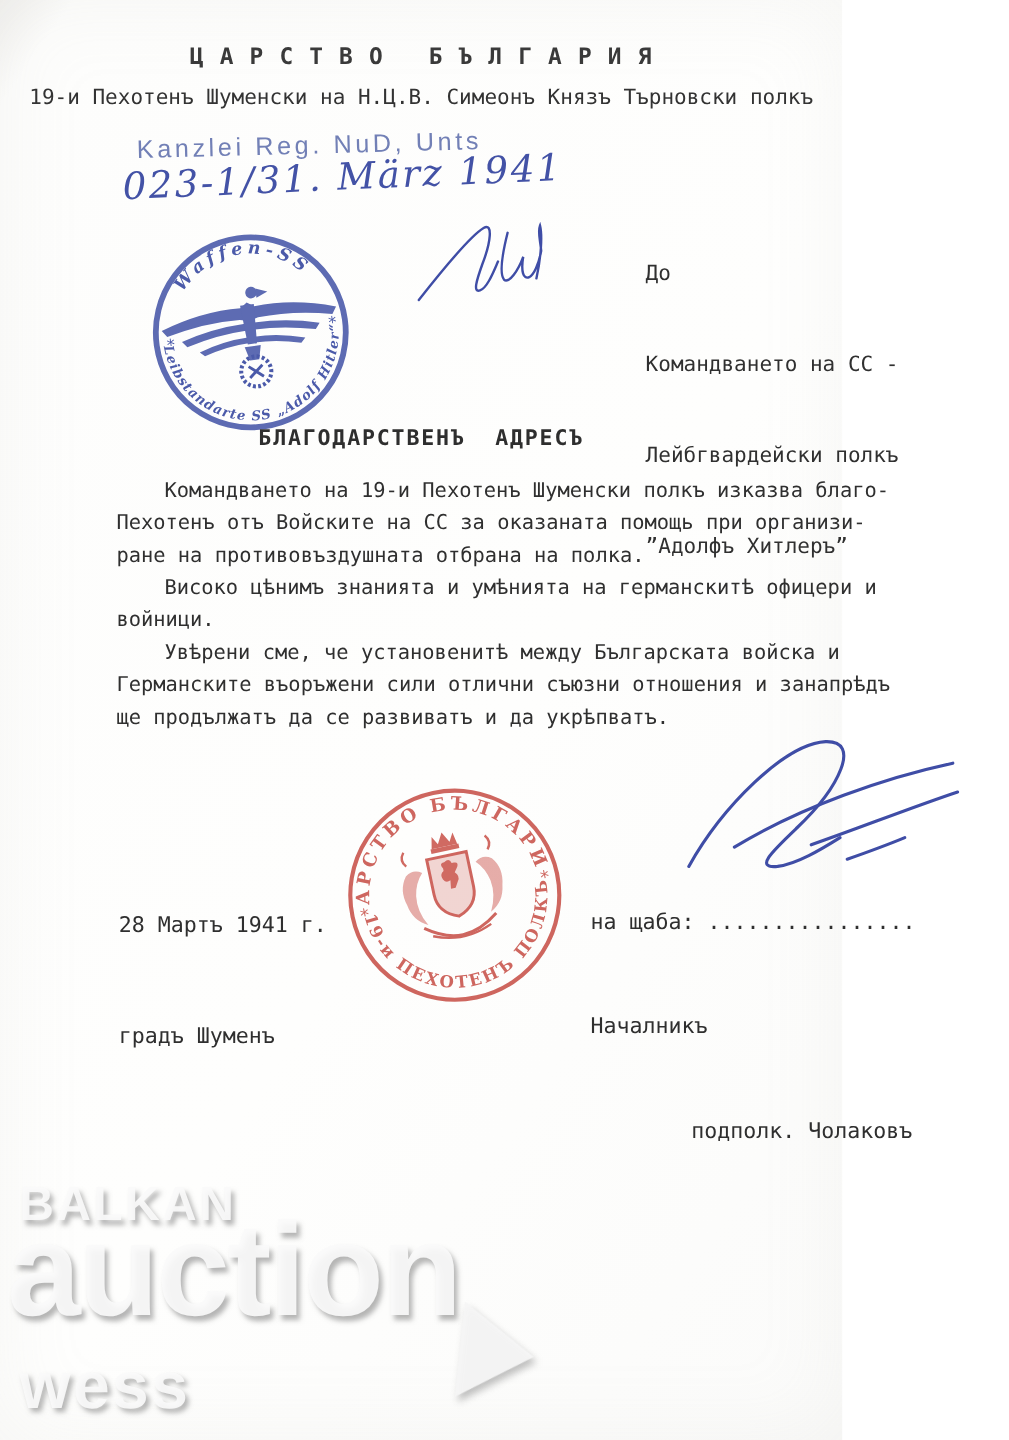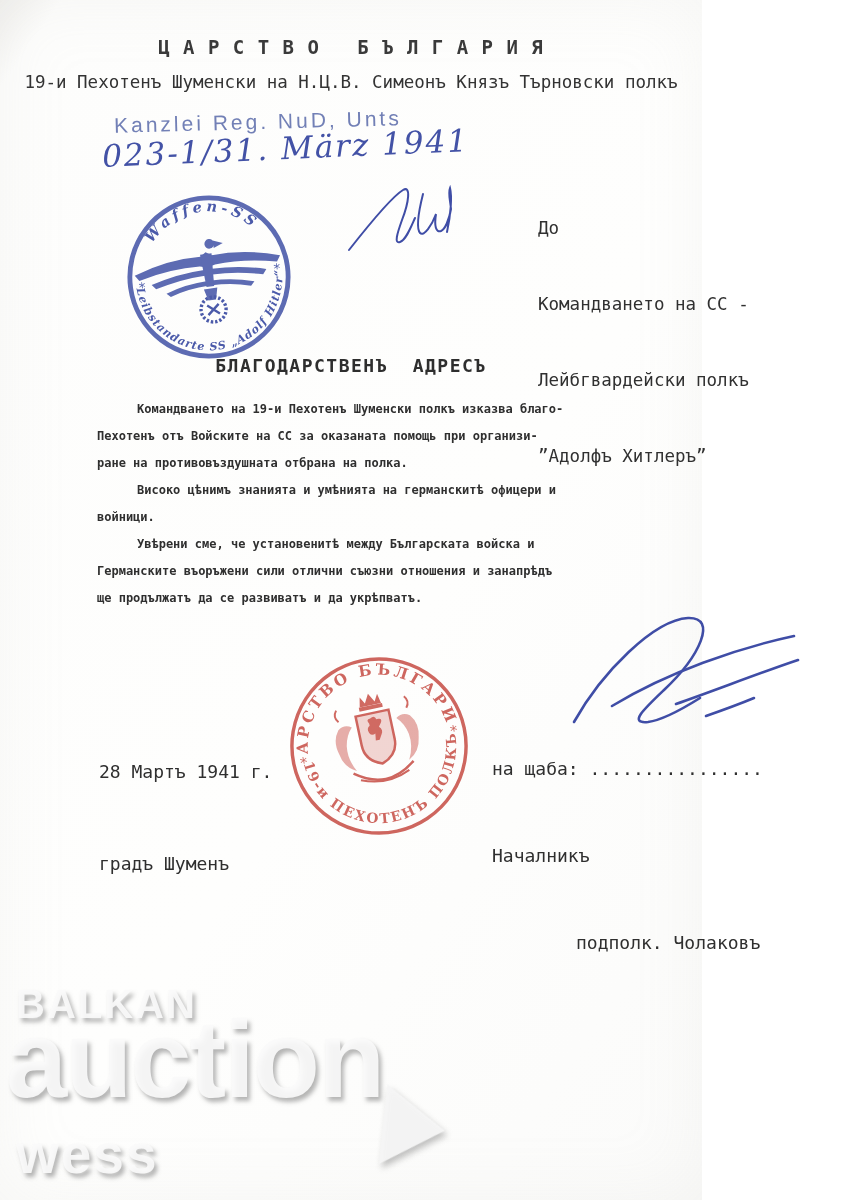--- a/index.html
+++ b/index.html
@@ -72,21 +72,21 @@
   }
 
   
   .doc-title {
     position: absolute; left: 0; top: 355px; width: 100%;
     text-align: center; font-size: 18px; letter-spacing: 1.5px;
     white-space: pre; color: #2e2e2e; font-weight: bold;
   }
   .body-text {
     position: absolute; left: 97px; top: 396px; width: 672px;
-    font-size: 12px; line-height: 27px; color: #2f2f2f; font-weight: bold;
+    font-size: 17px; line-height: 27px; color: #2f2f2f;
   }
   .para > div:first-child { text-indent: 40px; }
 
   
   .date-block {
     position: absolute; left: 99px; top: 696px;
     font-size: 18px; line-height: 30.5px; color: #2f2f2f; white-space: pre;
   }
   .sign-block {
     position: absolute; left: 492px; top: 696px;

